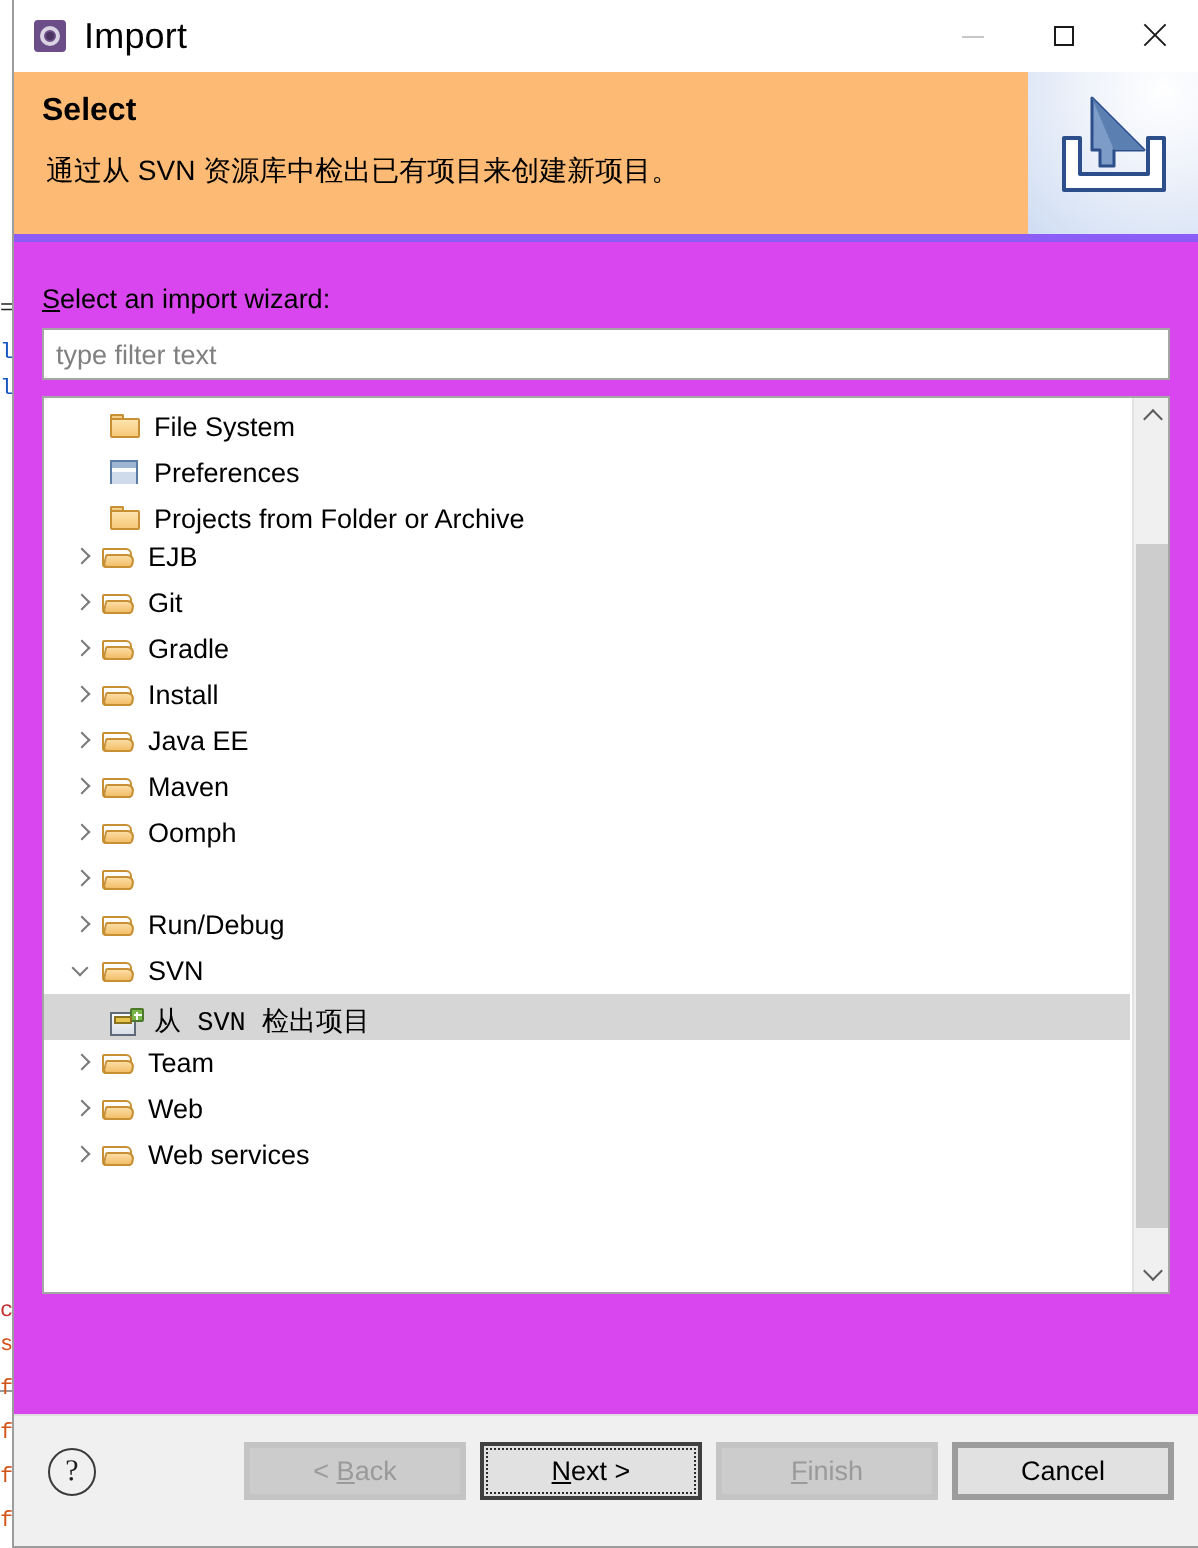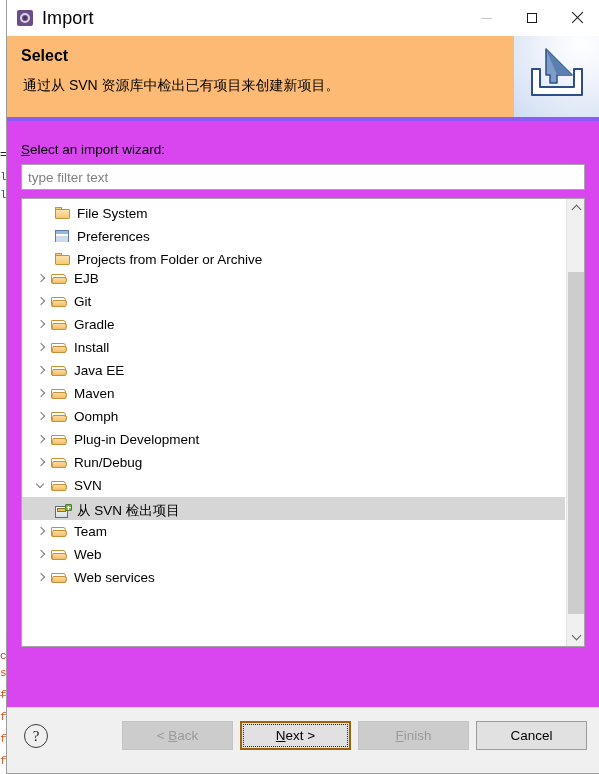--- a/index.html
+++ b/index.html
@@ -212,21 +212,21 @@
     align-items: center;
     white-space: nowrap;
   }
   .trow.leaf    { padding-left: 32px; align-items: flex-end; }
   .trow.cat     { padding-left: 12px; }
   .trow.sel {
     background: #d6d6d6;
     width: calc(100% - 6px);
     margin-left: 0;
   }
-  .trow.sel .tlabel { background: transparent; }
+  .trow.sel .tlabel { background: transparent; font-family: Liberation Mono, monospace; }
 
   .chev {
     width: 17px; height: 23px;
     flex: none;
     position: relative;
   }
   .chev::before {
     content: "";
     position: absolute;
     left: 4px; top: 8px;
@@ -413,32 +413,32 @@
     display: flex;
     gap: 7px;
   }
   .btn {
     width: 111px; height: 29px;
     box-sizing: border-box;
     font-family: "Liberation Sans", "DejaVu Sans", sans-serif;
     font-size: 13.5px;
     color: #000;
     background: #e1e1e1;
-    border: 1px solid #14532d;
+    border: 3px solid #14532d;
     display: flex;
     align-items: center;
     justify-content: center;
     cursor: pointer;
     padding: 0;
   }
   .btn.disabled { color: #9a9a9a; background: #cccccc; border-color: #c4c4c4; cursor: default; }
   .btn.cancel { background: #e1e1e1; border-color: #9c9c9c; }
   .btn.default {
     background: #e1e1e1;
-    border: 2px solid #a16207;
+    border: 2px solid #404040;
     position: relative;
   }
   .btn.default .focus-ring {
     position: absolute;
     left: 1px; top: 1px; right: 1px; bottom: 1px;
     border: 1px dotted #2b2b2b;
     pointer-events: none;
   }
   .mn { text-decoration: underline; }
 </style>
@@ -540,21 +540,20 @@
               <span class="tlabel">Maven</span>
             </div>
             <div class="trow cat">
               <span class="chev"></span>
               <span class="ic folder-open"></span>
               <span class="tlabel">Oomph</span>
             </div>
             <div class="trow cat">
               <span class="chev"></span>
               <span class="ic folder-open"></span>
-              <span class="tlabel">Plug-in Development</span>
             </div>
             <div class="trow cat">
               <span class="chev"></span>
               <span class="ic folder-open"></span>
               <span class="tlabel">Run/Debug</span>
             </div>
             <div class="trow cat">
               <span class="chev open"></span>
               <span class="ic folder-open"></span>
               <span class="tlabel">SVN</span>

